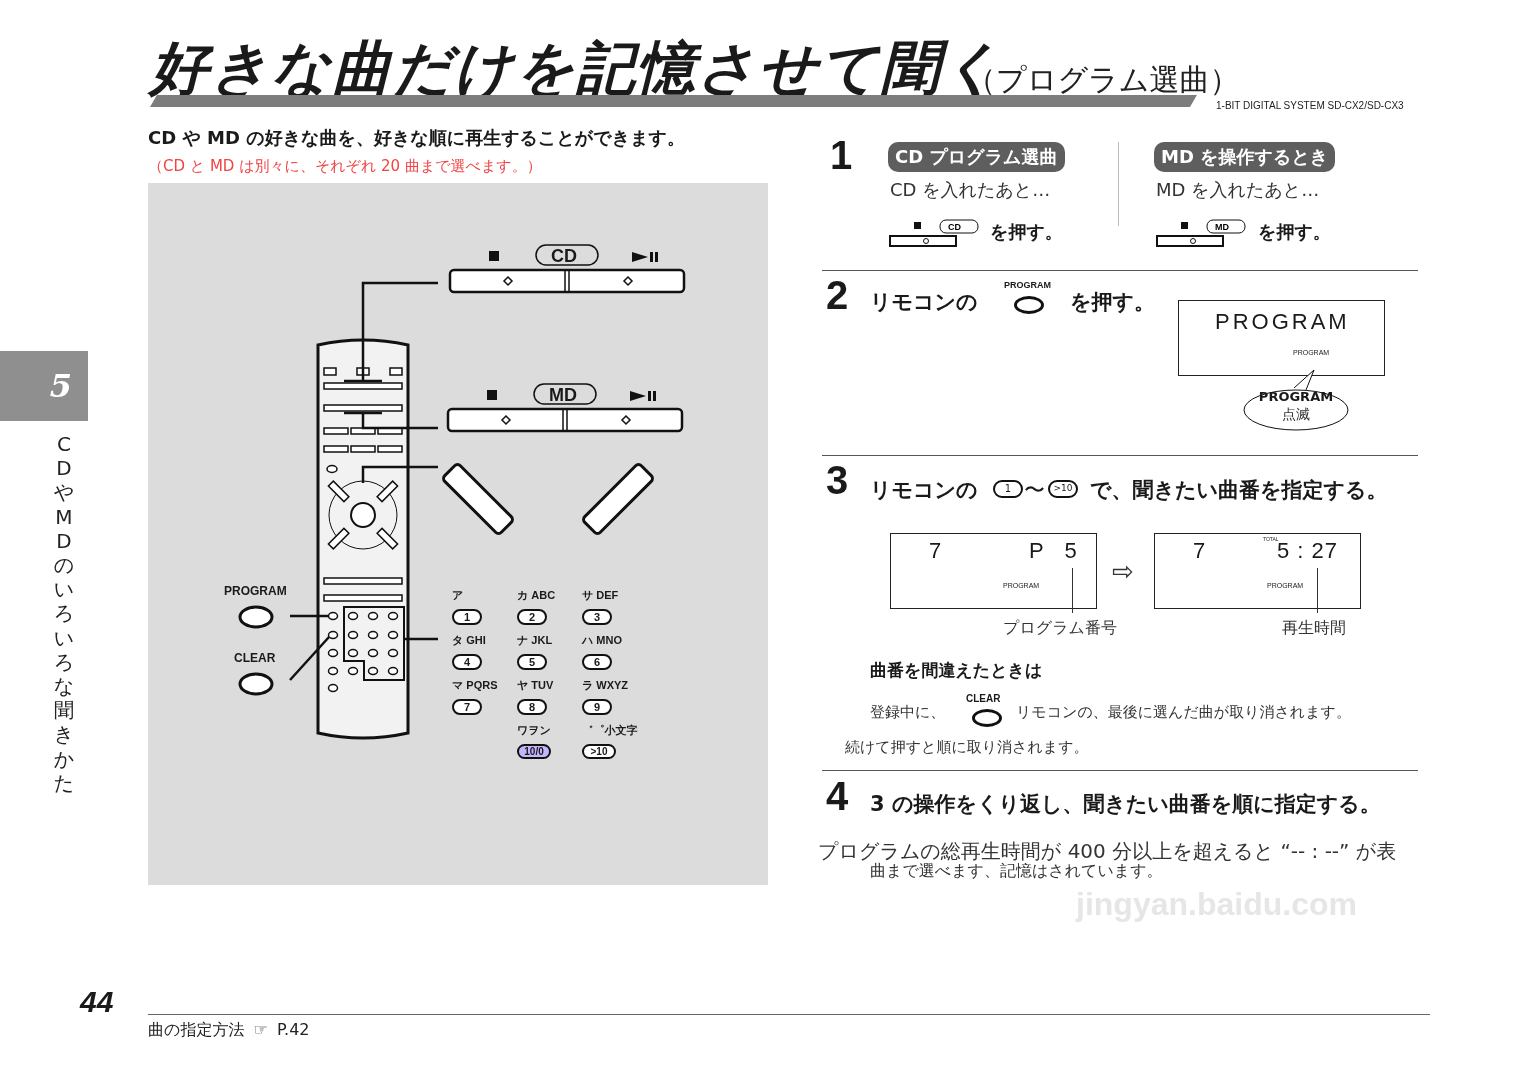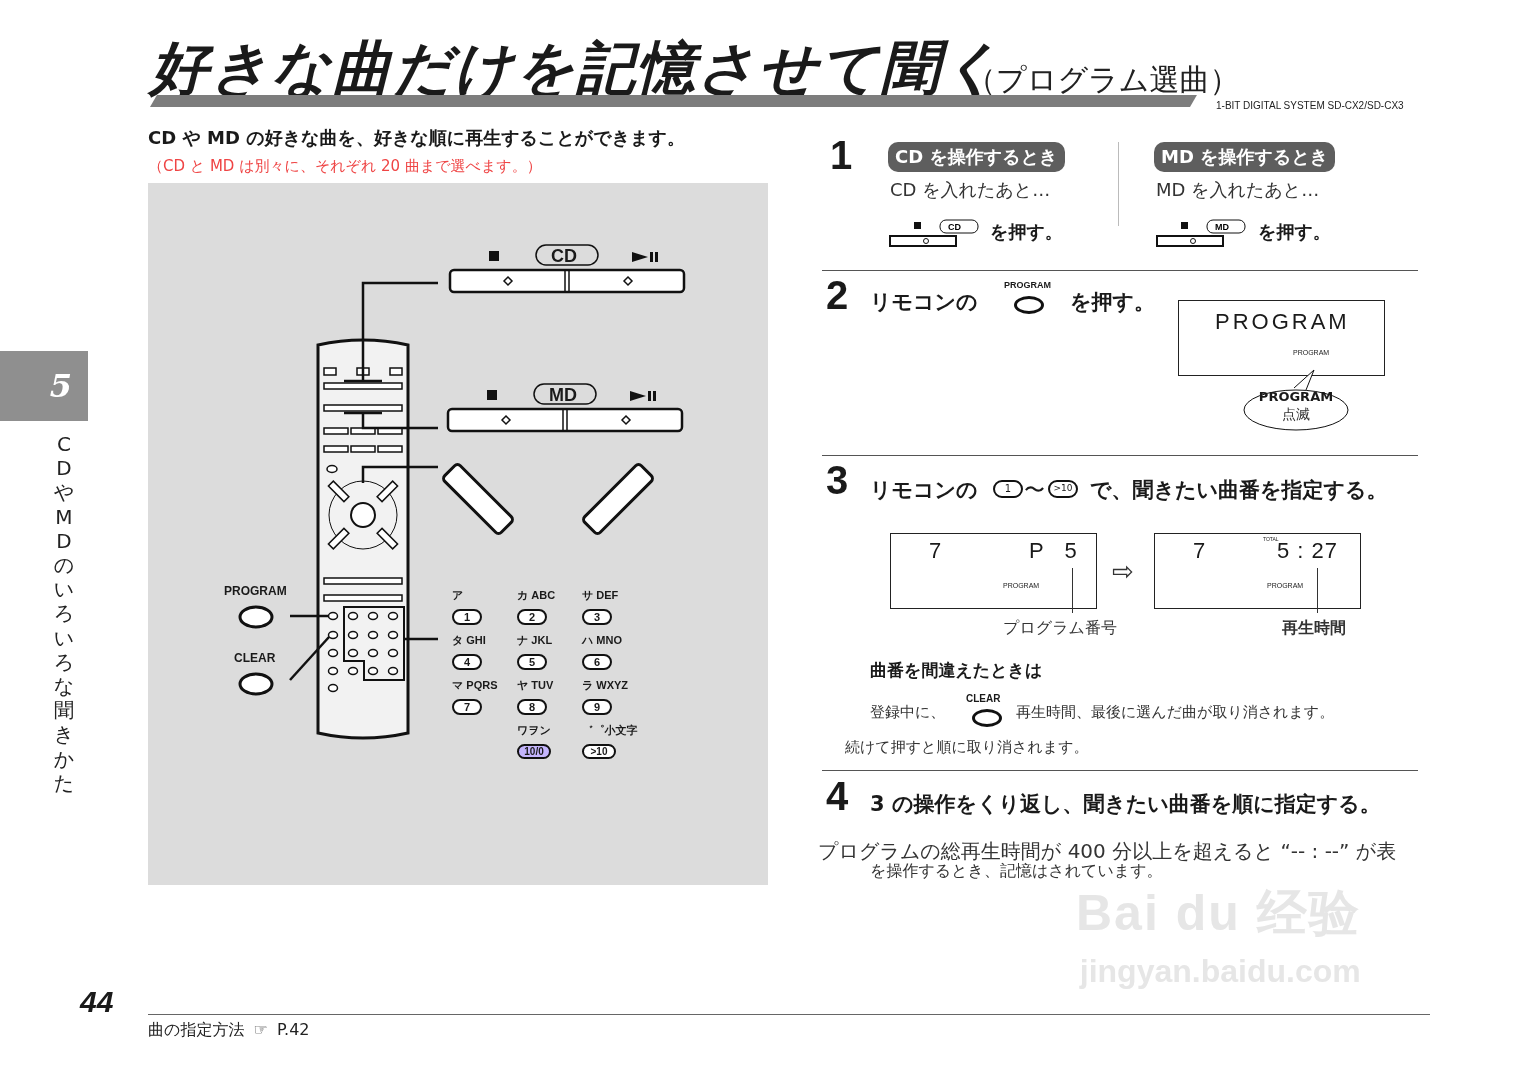--- a/index.html
+++ b/index.html
@@ -197,21 +197,21 @@
         <div class="key-label" style="border:2px solid #111;border-radius:8px;width:30px;text-align:center;background:#c4b5fd;margin-top:6px;font-size:10px">10/0</div>
       </div>
     <div>
         <div class="key-label">゛゜小文字</div>
         <div class="key-label" style="border:2px solid #111;border-radius:8px;width:30px;text-align:center;background:#fff;margin-top:6px;font-size:10px">&gt;10</div>
       </div>
   </div>
 </div>
 
 <div class="abs step-num" style="left:830px;top:133px;">1</div>
-<div class="abs pill" style="left:888px;top:142px;">CD を操作するとき</div>
+<div class="abs pill" style="left:888px;top:142px;">CD プログラム選曲</div>
 <div class="abs plain" style="left:890px;top:178px;">CD を入れたあと…</div>
 <div class="abs" style="left:888px;top:218px;width:96px;height:30px;">
   <svg width="96" height="30">
       <rect x="26" y="4" width="7" height="7" fill="#111"></rect>
       <rect x="52" y="2" width="38" height="13" rx="6" fill="none" stroke="#111"></rect>
       <text x="60" y="12" font-size="9" font-weight="bold">CD</text>
       <path d="M2,28 L2,18 L68,18 L68,28 Z" fill="none" stroke="#111" stroke-width="2"></path>
       <circle cx="38" cy="23" r="2.5" fill="none" stroke="#111"></circle>
     </svg>
 </div>
@@ -267,38 +267,37 @@
 <div class="abs" style="left:1072px;top:568px;width:1px;height:45px;background:#333;"></div>
 <div class="abs label" style="left:1003px;top:618px;">プログラム番号</div>
 <div class="abs" style="left:1112px;top:556px;font-size:26px;color:#333;">⇨</div>
 <div class="abs lcd" style="left:1154px;top:533px;width:205px;height:74px;">
   <div class="abs lcd-text" style="left:38px;top:4px;">7</div>
   <div class="abs tiny" style="left:108px;top:2px;font-size:5px;">TOTAL</div>
   <div class="abs lcd-text" style="left:122px;top:4px;white-space:pre;letter-spacing:1px;">5 : 27</div>
   <div class="abs tiny" style="left:112px;top:48px;">PROGRAM</div>
 </div>
 <div class="abs" style="left:1317px;top:568px;width:1px;height:45px;background:#333;"></div>
-<div class="abs label" style="left:1282px;top:618px;font-weight:bold;">再生時間</div>
+<div class="abs label" style="left:1282px;top:618px;">再生時間</div>
 
 <div class="abs sub-head" style="left:870px;top:659px;">曲番を間違えたときは</div>
 <div class="abs body-text" style="left:870px;top:703px;">登録中に、</div>
 <div class="abs tiny" style="left:966px;top:693px;font-size:10px;font-weight:bold;">CLEAR</div>
 <div class="abs" style="left:972px;top:709px;width:30px;height:18px;border:3px solid #111;border-radius:50%;box-sizing:border-box;"></div>
-<div class="abs body-text" style="left:1016px;top:703px;">再生時間、最後に選んだ曲が取り消されます。</div>
+<div class="abs body-text" style="left:1016px;top:703px;">リモコンの、最後に選んだ曲が取り消されます。</div>
 <div class="abs body-text" style="left:845px;top:738px;">続けて押すと順に取り消されます。</div>
 
 <div class="abs rule" style="left:822px;top:770px;width:596px;"></div>
 
 <div class="abs step-num" style="left:826px;top:774px;">4</div>
 <div class="abs step-text" style="left:870px;top:790px;">3 の操作をくり返し、聞きたい曲番を順に指定する。</div>
 <div class="abs body-text" style="left:818px;top:838px;font-size:20px;">プログラムの総再生時間が 400 分以上を超えると “-- : --” が表</div>
-<div class="abs body-text" style="left:870px;top:861px;font-size:16px;">を操作するとき、記憶はされています。</div>
+<div class="abs body-text" style="left:870px;top:861px;font-size:16px;">曲まで選べます、記憶はされています。</div>
 
 <div class="abs watermark">
-  <div style="font-size:50px;letter-spacing:2px;">Bai du 经验</div>
   <div style="font-size:32px;margin-top:6px;text-align:right;">jingyan.baidu.com</div>
 </div>
 
 <div class="abs footer-num">44</div>
 <div class="abs footer-rule"></div>
 <div class="abs footer-ref">
   <span>曲の指定方法</span>
   <span style="margin:0 4px;">☞</span>
   <span>P.42</span>
 </div>

